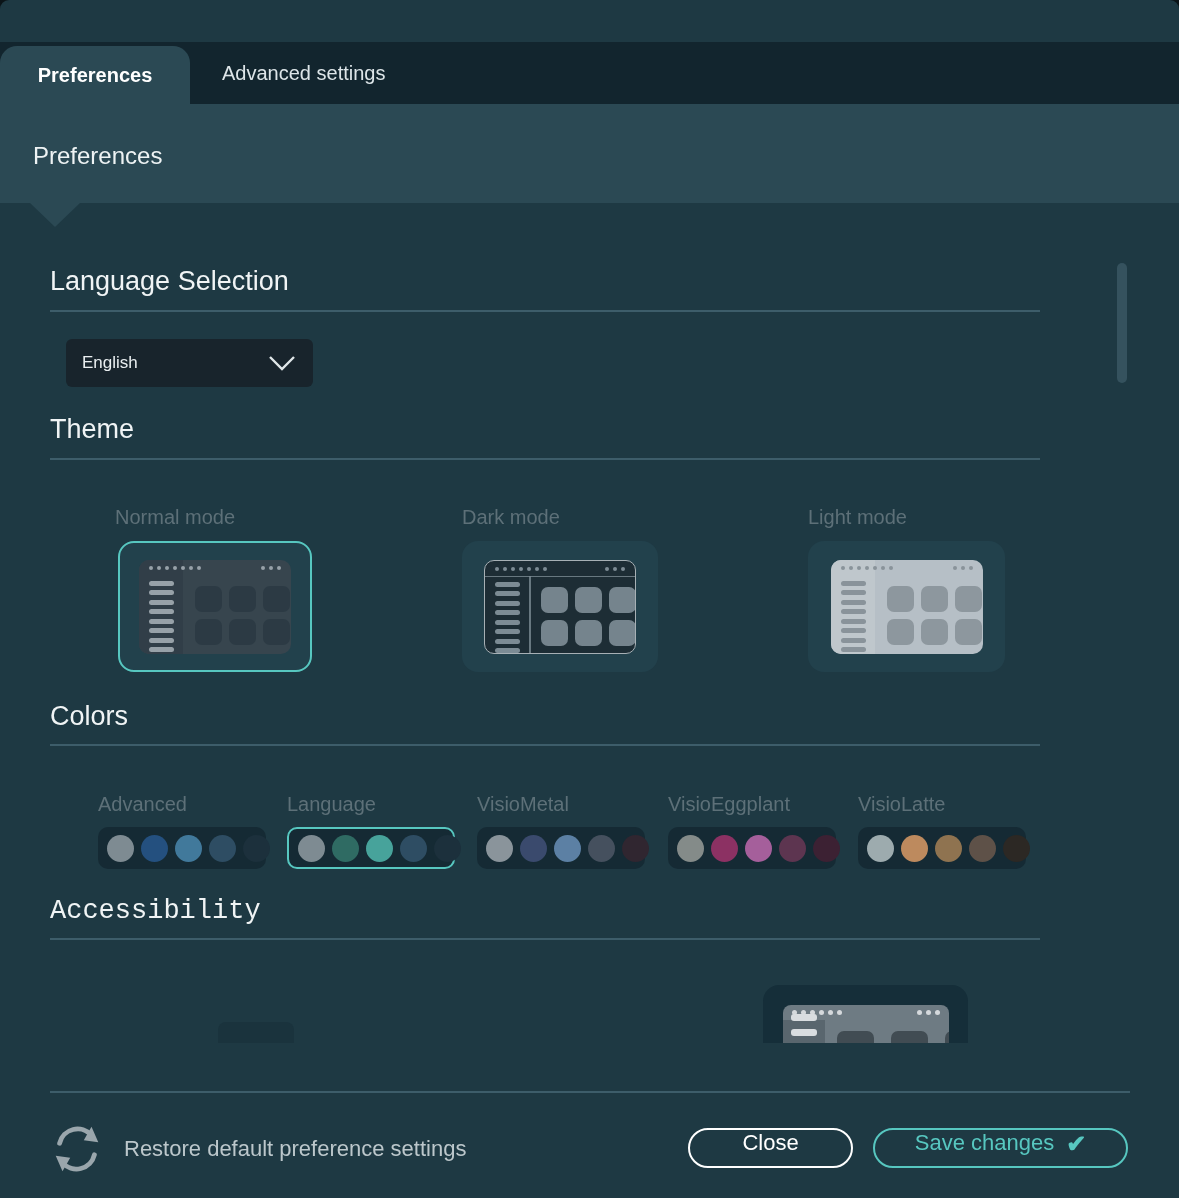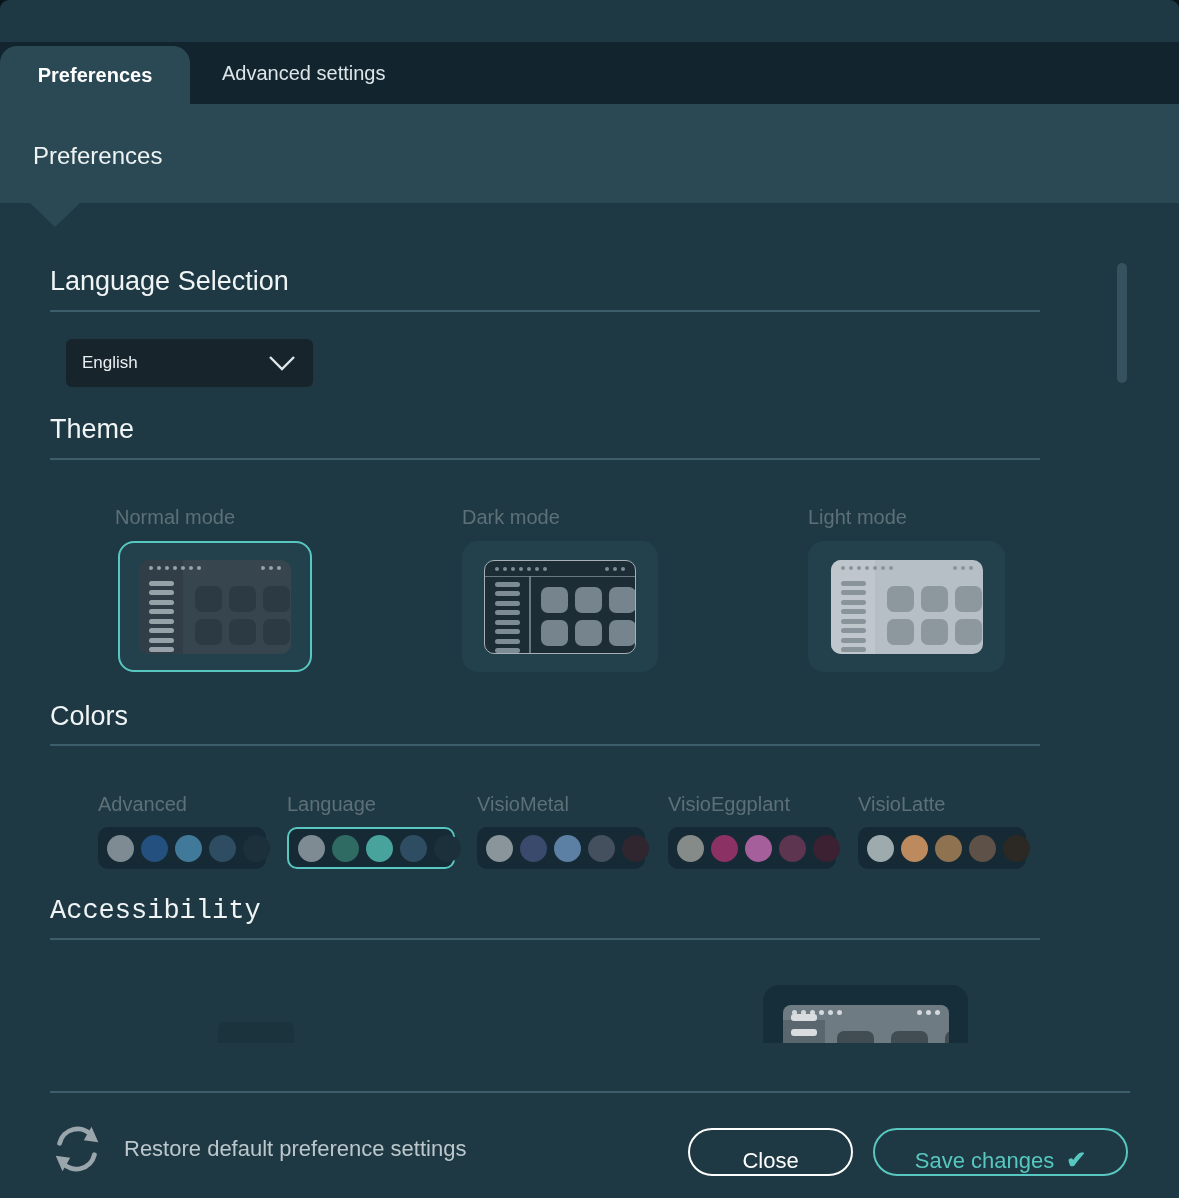--- a/index.html
+++ b/index.html
@@ -78,21 +78,21 @@
   .acc-mini .bigbar{position:absolute;left:8px;width:26px;height:7px;border-radius:3px;background:#d9dde0;}
   .acc-mini .tiles{position:absolute;left:54px;top:26px;display:grid;grid-template-columns:repeat(3,37px);
     grid-auto-rows:30px;gap:17px;}
   .acc-mini .tile{border-radius:7px;background:#414c53;}
   
   .scroll-thumb{position:absolute;left:1117px;top:263px;width:10px;height:120px;border-radius:5px;background:#35525e;}
   
   .footer-div{position:absolute;top:1091px;left:50px;width:1080px;height:2px;background:#3d5d6a;}
   .restore{position:absolute;left:48px;top:1120px;display:flex;align-items:center;gap:18px;cursor:default;}
   .restore-label{font-size:22px;color:#bcc7cb;}
-  .btn{position:absolute;top:1128px;height:48px;border-radius:24px;display:flex;align-items:flex-end;
+  .btn{position:absolute;top:1128px;height:40px;border-radius:24px;display:flex;align-items:flex-start;
     justify-content:center;font-size:22px;background:transparent;cursor:default;}
   .btn-close{left:688px;width:165px;border:2.5px solid #ffffff;color:#ffffff;}
   .btn-save{left:873px;width:255px;border:2.5px solid #57c7c0;color:#57c7c0;gap:12px;}
   .btn-save .check{font-size:24px;font-weight:700;}
 </style>
 </head>
 <body>
 
 <div class="window">
 

